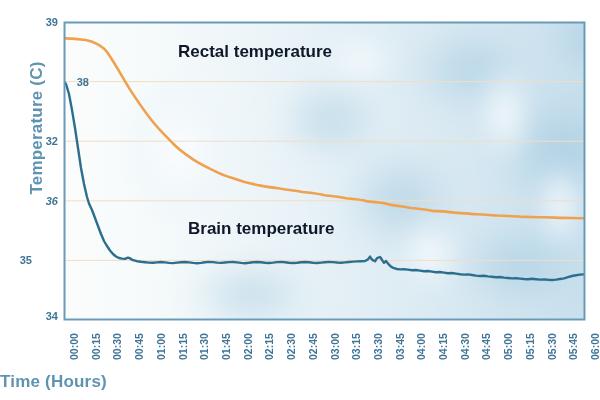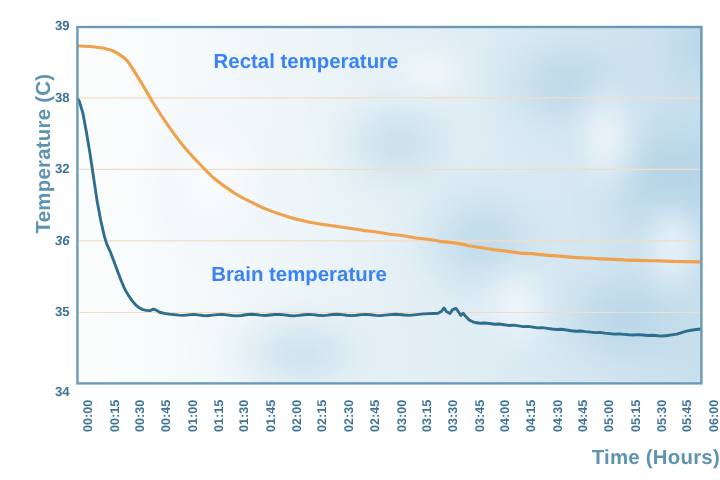--- a/index.html
+++ b/index.html
@@ -21,21 +21,21 @@
     width:190px;
     text-align:center;
     font-size:17px;
     transform:rotate(-90deg);
     transform-origin:center center;
     white-space:nowrap;
   }
   #xlabel{
     position:absolute;
     left:0; top:372px; width:600px;
-    text-align:right;
+    text-align:left;
     font-size:17px;
   }
   .ytick{
     position:absolute;
     right:604px;
     font-size:11px;
     font-weight:bold;
     color:#3f7496;
     transform:translateY(-50%);
     white-space:nowrap;
@@ -48,21 +48,21 @@
     font-weight:bold;
     color:#3f7496;
     transform-origin:left top;
     transform:rotate(-90deg);
     white-space:nowrap;
   }
   .series-label{
     position:absolute;
     font-size:17px;
     font-weight:bold;
-    color:#3b82f6;
+    color:#0f172a;
     white-space:nowrap;
   }
 </style>
 </head>
 <body>
 
 <div id="figure">
 
   
   <svg id="plot-svg" width="600" height="400" viewBox="0 0 600 400">
@@ -176,25 +176,25 @@
                L 532,278.8 L 536,279.2 L 540,279.6 L 544,279.4 L 548,279.8
                L 552,280.0 L 556,279.6 L 560,279.0 L 564,278.4 L 568,277.2
                L 572,276.0 L 576,275.2 L 580,274.6 L 585,274.2"></path>
     </g>
 
     <rect x="64.5" y="22.5" width="520" height="297" fill="none" stroke="#6a9ab8" stroke-width="2"></rect>
   </svg>
 
   
   <div id="ytick-layer">
-      <div class="ytick" style="top: 327px; right: 542px; margin-left: 44px;">34</div>
-      <div class="ytick" style="top: 260.4px; right: 542px;">35</div>
+      <div class="ytick" style="top: 316px; right: 542px; margin-left: 44px;">34</div>
+      <div class="ytick" style="top: 260.4px; right: 568px;">35</div>
       <div class="ytick" style="top: 200.8px; right: 542px; font-style: italic;">36</div>
       <div class="ytick" style="top: 141.2px; right: 542px;">32</div>
-      <div class="ytick" style="top: 81.6px; right: 542px;">38</div>
+      <div class="ytick" style="top: 81.6px; right: 511px;">38</div>
       <div class="ytick" style="top: 22px; right: 542px;">39</div>
     </div>
 
   
   <div id="xtick-layer">
       <div class="xtick" style="left: 68px; top: 360px;">00:00</div>
       <div class="xtick" style="left: 89.7083px; top: 360px;">00:15</div>
       <div class="xtick" style="left: 111.417px; top: 360px;">00:30</div>
       <div class="xtick" style="left: 133.125px; top: 360px;">00:45</div>
       <div class="xtick" style="left: 154.833px; top: 360px;">01:00</div>
@@ -221,15 +221,15 @@
     </div>
 
   
   <div id="ylabel" class="axis-title">Temperature (C)</div>
 
   <div id="xlabel" class="axis-title">Time (Hours)</div>
 
   
   <div class="series-label" style="left:178px; top:42px;">Rectal temperature</div>
 
-  <div class="series-label" style="left:176px; top:219px;">Brain temperature</div>
+  <div class="series-label" style="left:188px; top:219px;">Brain temperature</div>
 
 </div>
 
 </body></html>

